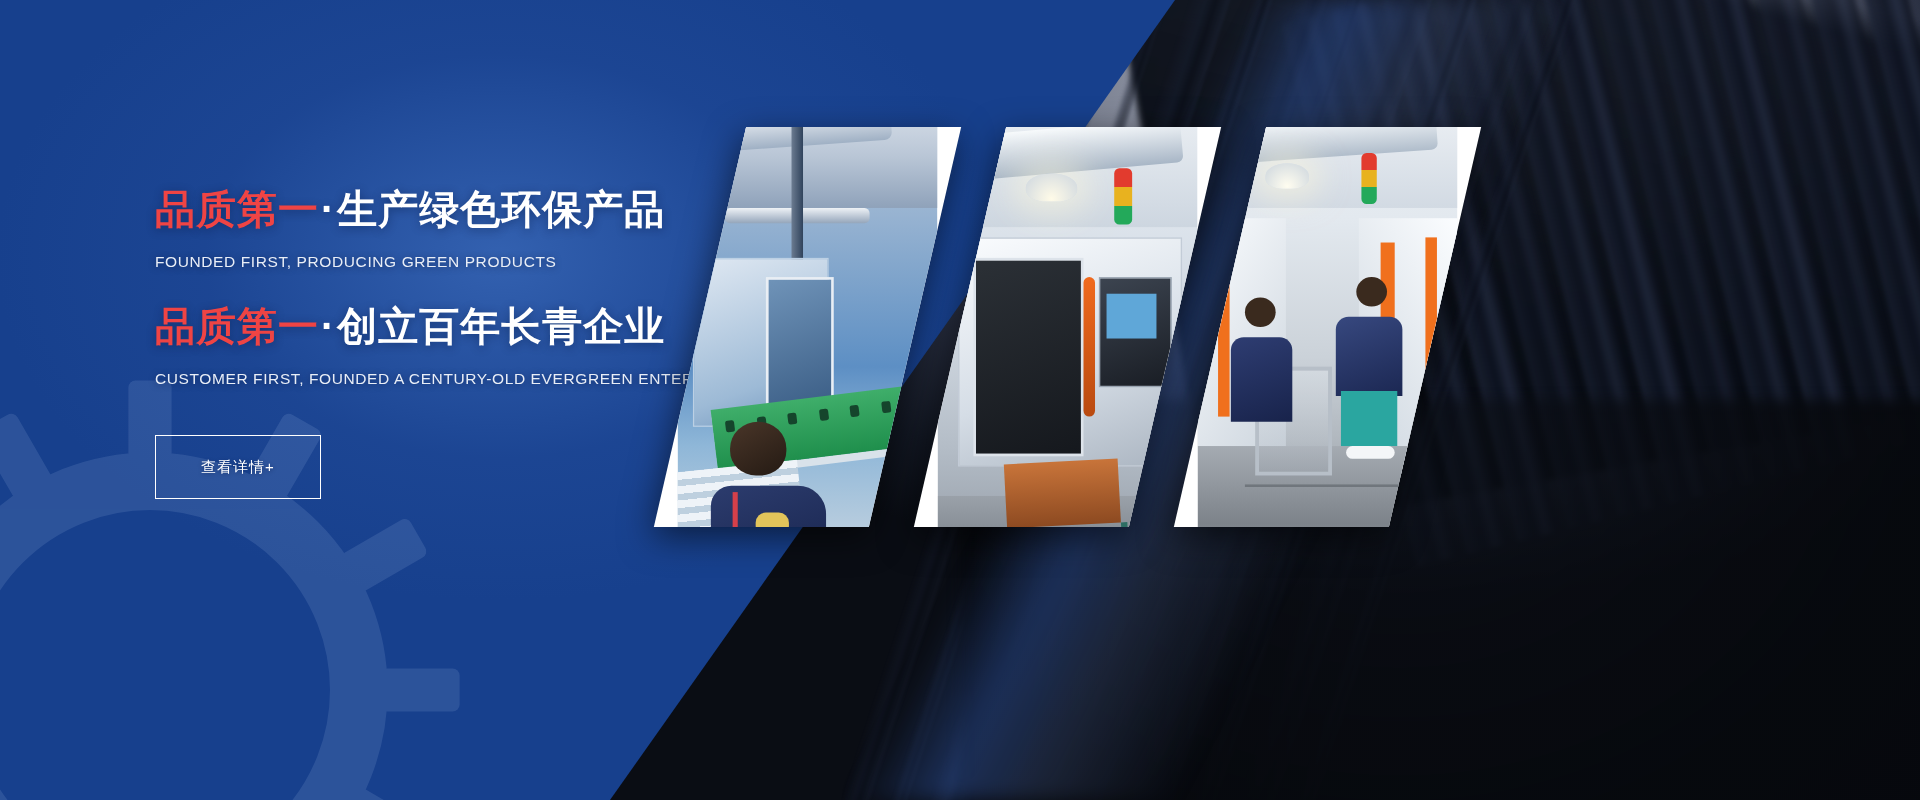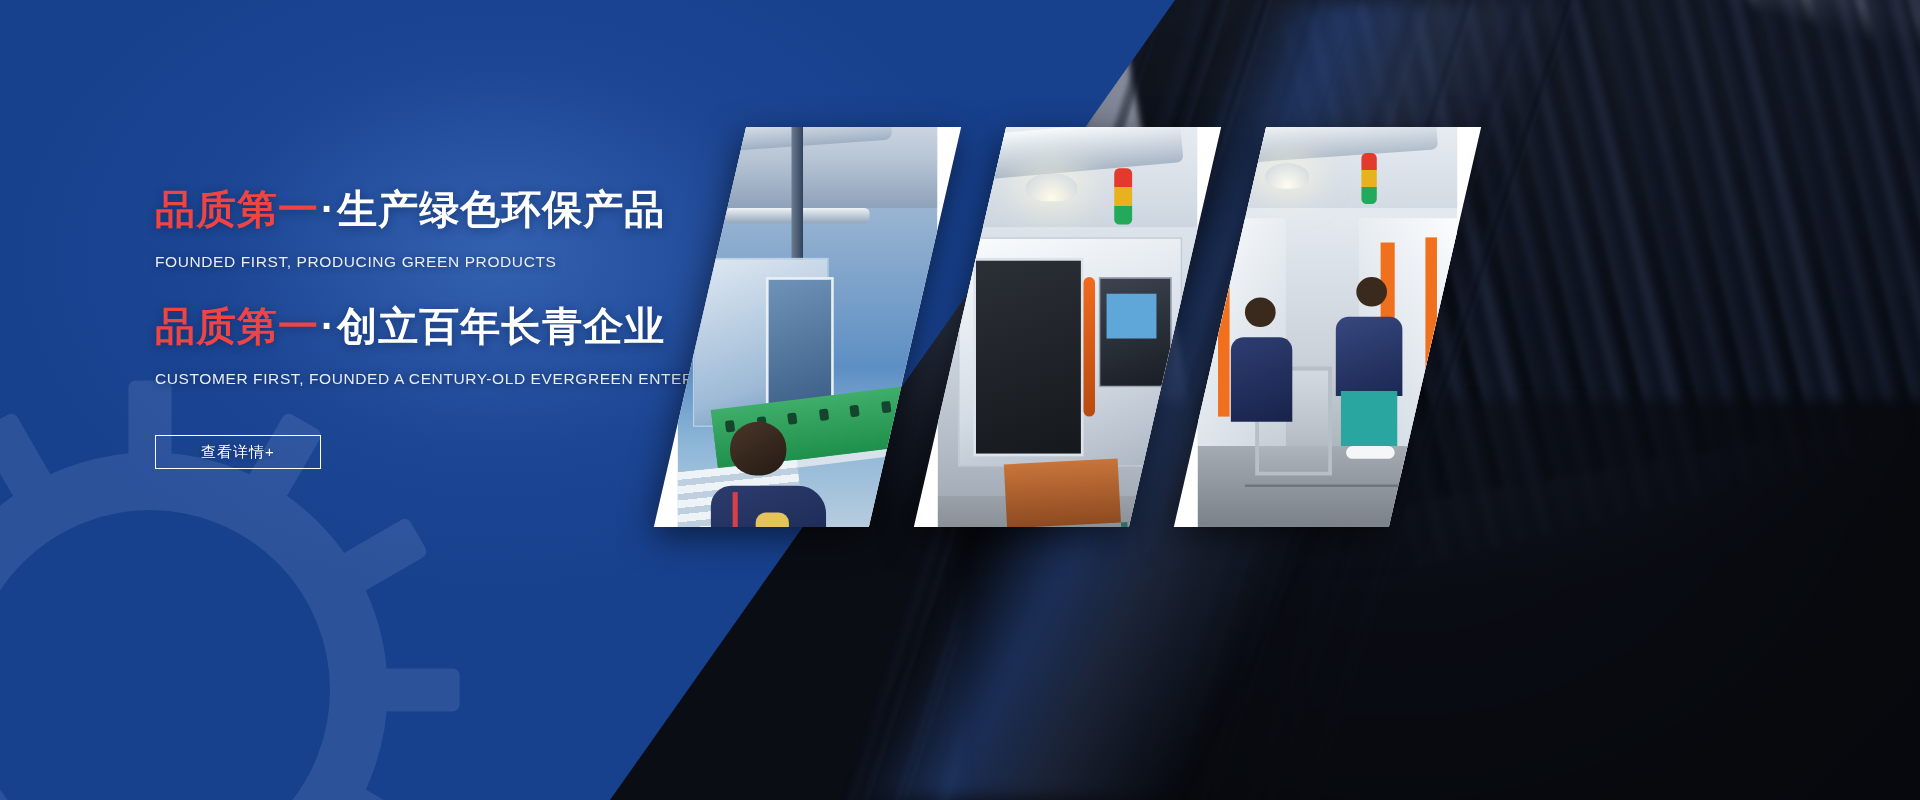--- a/index.html
+++ b/index.html
@@ -101,21 +101,21 @@
   .h-rest{color:#ffffff;}
   .sub{
     color:#e9eef7;font-size:15.5px;letter-spacing:.6px;
     margin-top:20px;white-space:nowrap;font-weight:400;
     text-shadow:0 1px 6px rgba(0,15,50,.5);
   }
   .gap{height:32px;}
   .cta{
     display:inline-flex;align-items:center;justify-content:center;
     margin-top:47px;
-    width:166px;height:34px;
+    width:166px;height:64px;
     border:1px solid #ffffff;
     color:#ffffff;font-size:15px;letter-spacing:1px;
     background:transparent;cursor:pointer;
     text-shadow:0 1px 4px rgba(0,15,50,.4);
   }
 
   
   .panels{position:absolute;left:0;top:0;width:1920px;height:800px;}
   .panel{
     position:absolute;

